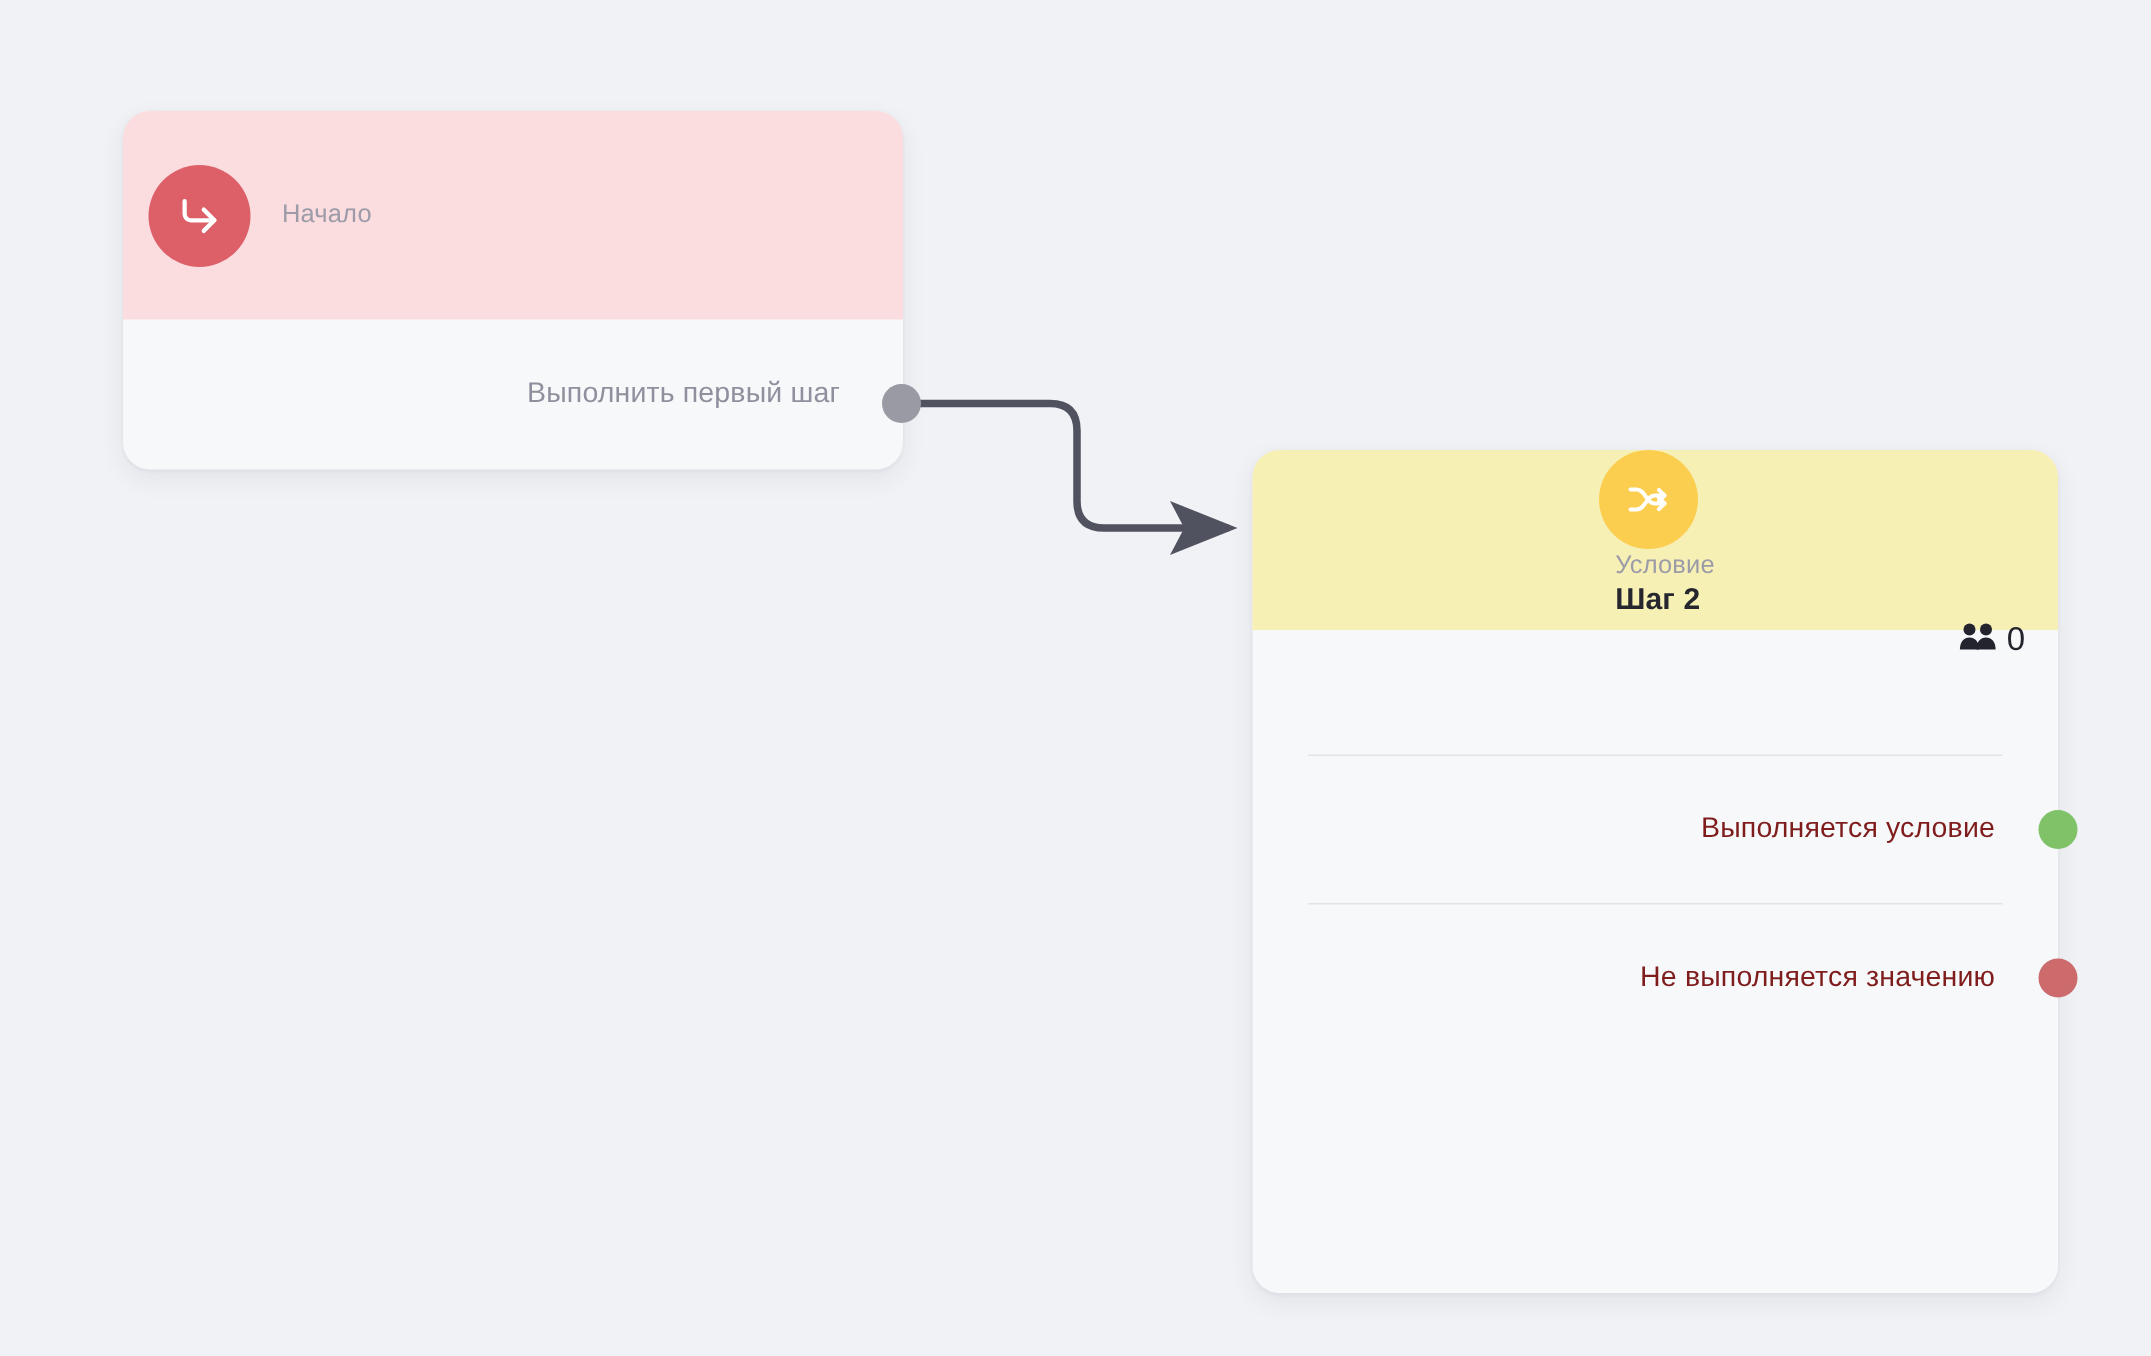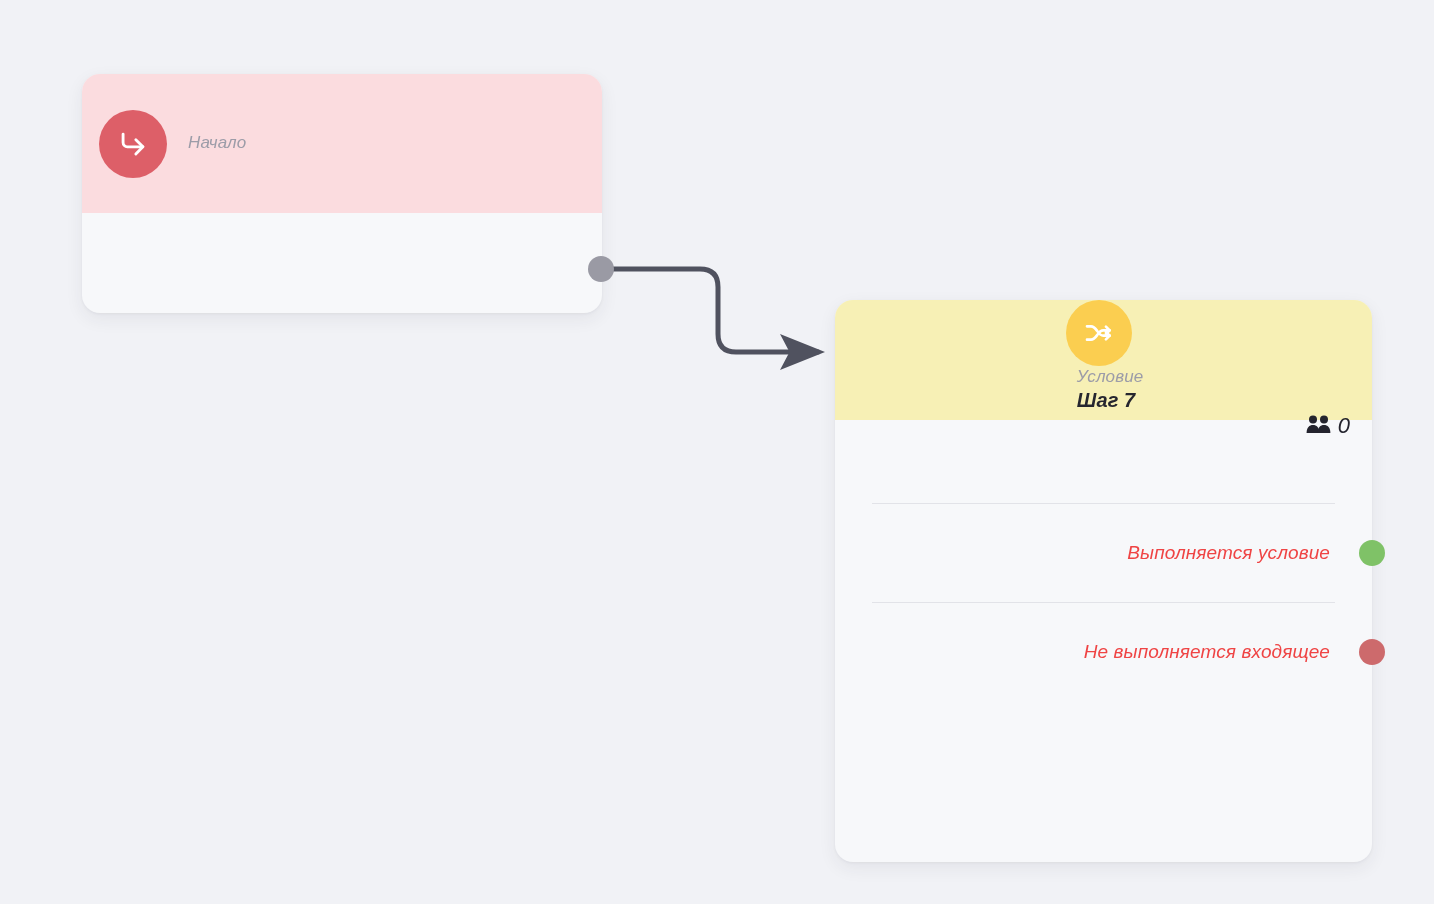--- a/index.html
+++ b/index.html
@@ -15,21 +15,20 @@
     overflow: hidden;
     position: relative;
     -webkit-font-smoothing: antialiased;
   }
 
   #canvas {
     position: absolute;
     inset: 0;
     width: 1434px;
     height: 904px;
-    font-style: italic;
   }
 
   
   #connector-layer {
     position: absolute;
     left: 0; top: 0;
     width: 1434px;
     height: 904px;
     pointer-events: none;
     z-index: 1;
@@ -234,21 +233,21 @@
     height: 98px;
     display: flex;
     align-items: center;
     justify-content: flex-end;
     padding-right: 42px;
     box-sizing: border-box;
   }
 
   .branch-label {
     font-size: 19px;
-    color: #ef4444;
+    color: #7f1d1d;
     letter-spacing: 0.1px;
     white-space: nowrap;
   }
 
   .branch-dot {
     position: absolute;
     width: 26px;
     height: 26px;
     border-radius: 50%;
     right: -13px;
@@ -274,39 +273,44 @@
   <div class="node" id="start-node">
     <div class="node-header">
       <div class="node-icon">
         <svg width="34" height="34" viewBox="0 0 24 24" fill="none" stroke="#ffffff" stroke-width="2" stroke-linecap="round" stroke-linejoin="round">
           <polyline points="14 9 19 14 14 19"></polyline>
           <path d="M5 5 v6 a3 3 0 0 0 3 3 h11"></path>
         </svg>
       </div>
       <div class="node-headings">
         <div class="node-kicker">Начало</div>
+      </div>
+    </div>
+    <div class="node-body">
+      <div class="port-row" id="start-port-row">
+        <span class="port-label">Выполнить первый шаг</span>
       </div>
     </div>
   </div>
 
   <div class="port-handle" id="start-handle"></div>
 
   <div class="node" id="condition-node">
     <div class="node-header">
       <div class="node-icon">
         <svg width="32" height="32" viewBox="0 0 24 24" fill="none" stroke="#ffffff" stroke-width="2" stroke-linecap="round" stroke-linejoin="round">
           <path d="M3 7 h3 c2.2 0 3.4 1.7 4.6 3.4 C11.8 12.2 13 14 15.2 14 H20"></path>
           <path d="M3 17 h3 c2.2 0 3.4-1.7 4.6-3.4 C11.8 11.8 13 10 15.2 10 H20"></path>
           <polyline points="17.2 7.2 20 10 17.2 12.8"></polyline>
           <polyline points="17.2 11.2 20 14 17.2 16.8"></polyline>
         </svg>
       </div>
       <div class="node-headings">
         <div class="node-kicker">Условие</div>
-        <div class="node-title">Шаг 7</div>
+        <div class="node-title">Шаг 2</div>
       </div>
       <div class="audience-badge">
         <span>
           <svg width="26" height="20" viewBox="0 0 26 20" fill="#24242e">
             <circle cx="7" cy="5.6" r="4"></circle>
             <path d="M0.6 19 C0.6 13.6 3.4 11 7 11 C10.6 11 13.4 13.6 13.4 19 Z"></path>
             <circle cx="18" cy="5.6" r="4"></circle>
             <path d="M11.6 19 C11.6 13.6 14.4 11 18 11 C21.6 11 24.4 13.6 24.4 19 Z"></path>
           </svg>
         </span>
@@ -319,19 +323,19 @@
       <div class="branch-divider" id="divider-one"></div>
 
       <div class="branch-row">
         <span class="branch-label">Выполняется условие</span>
         <span class="branch-dot dot-true"></span>
       </div>
 
       <div class="branch-divider"></div>
 
       <div class="branch-row">
-        <span class="branch-label">Не выполняется входящее</span>
+        <span class="branch-label">Не выполняется значению</span>
         <span class="branch-dot dot-false"></span>
       </div>
     </div>
   </div>
 
 </div>
 
 </body></html>

